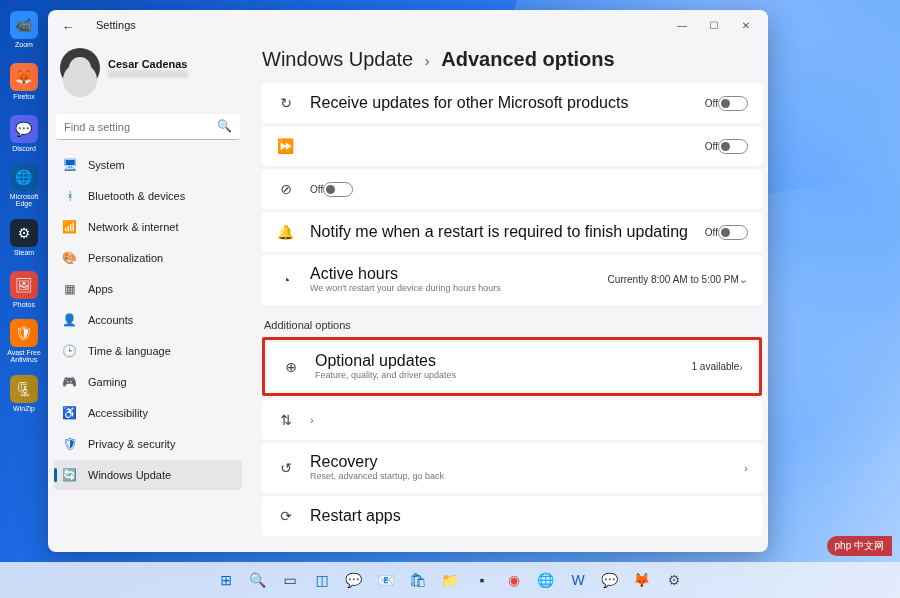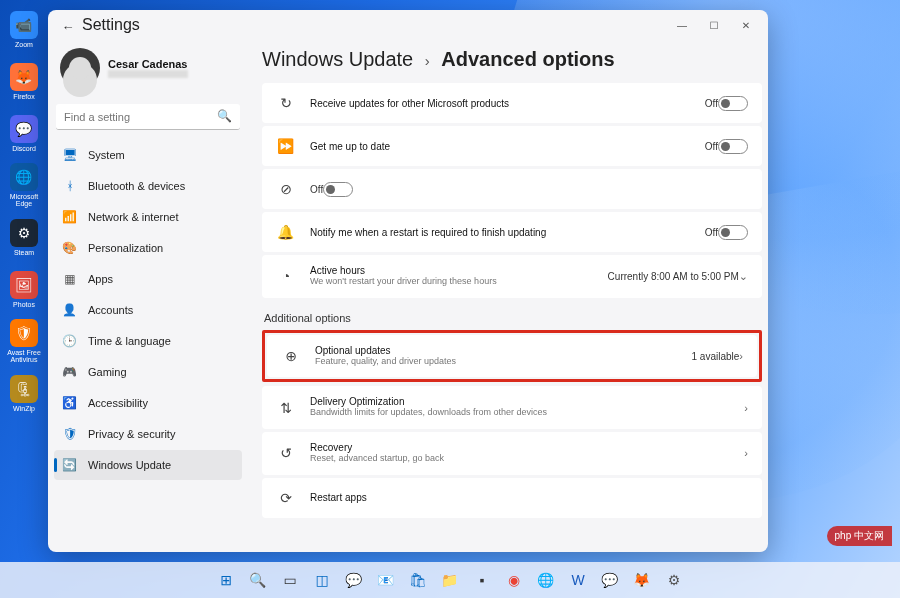--- a/index.html
+++ b/index.html
@@ -11,63 +11,63 @@
 .desktop-icons { position:absolute; left:6px; top:6px; display:flex; flex-direction:column; gap:6px; }
 .dicon { width:36px; height:46px; display:flex; flex-direction:column; align-items:center; justify-content:center; color:#fff; font-size:7px; text-align:center; }
 .dicon .box { width:28px; height:28px; border-radius:6px; background:#2a6dd4; margin-bottom:2px; display:flex; align-items:center; justify-content:center; font-size:14px; color:#fff; }
 
 .taskbar { position:absolute; bottom:0; left:0; right:0; height:36px; background:rgba(235,240,250,0.85); display:flex; align-items:center; justify-content:center; gap:6px; }
 .tbicon { width:26px; height:26px; border-radius:4px; display:flex; align-items:center; justify-content:center; font-size:14px; }
 
 .window { position:absolute; left:48px; top:10px; width:720px; height:542px; background:#f5f5f7; border-radius:8px; box-shadow:0 8px 30px rgba(0,0,0,0.3); display:flex; flex-direction:column; overflow:hidden; }
 .titlebar { height:30px; display:flex; align-items:center; padding:0 6px; }
 .titlebar .back { width:28px; text-align:center; color:#333; font-size:13px; }
-.titlebar .title { font-size:16px; color:#222; }
+.titlebar .title { font-size:11px; color:#222;margin-left:14px; }
 .winbtns { margin-left:auto; display:flex; }
 .winbtns div { width:32px; height:28px; display:flex; align-items:center; justify-content:center; color:#555; font-size:10px; }
 
 .body { flex:1; display:flex; overflow:hidden; }
 .sidebar { width:200px; padding:4px 6px 0 6px; display:flex; flex-direction:column; }
 .profile { display:flex; align-items:center; gap:8px; padding:4px 6px 10px 6px; }
 .avatar { width:40px; height:40px; border-radius:50%; background:#3a3a3a; display:flex; align-items:center; justify-content:center; }
 .avatar::after{content:"";width:22px;height:22px;border-radius:50%;background:#ddd;box-shadow:0 12px 0 6px #ddd;}
 .profile .name { font-size:11px; font-weight:600; color:#111; }
 .profile .email { font-size:9px; color:#888; filter:blur(1px); background:#ddd; width:80px; height:8px; }
 
-.search { margin:6px 2px 10px 2px; position:relative; }
+.search { margin:16px 2px 10px 2px; position:relative; }
 .search input { width:100%; height:26px; border:none; background:#fff; border-bottom:1px solid #bbb; border-radius:3px; padding:0 26px 0 8px; font-size:11px; outline:none; }
 .search .sicon { position:absolute; right:8px; top:5px; font-size:12px; color:#555; }
 
 .nav { display:flex; flex-direction:column; gap:1px; }
 .nav-item { display:flex; align-items:center; height:30px; padding:0 8px; font-size:11px; color:#222; border-radius:4px; gap:10px; position:relative; }
 .nav-item.active { background:#e6e6e8; }
 .nav-item.active::before { content:""; position:absolute; left:0; top:8px; bottom:8px; width:3px; background:#0067c0; border-radius:2px; }
 .nicon { width:16px; height:16px; display:flex; align-items:center; justify-content:center; font-size:12px; }
 
 .main { flex:1; padding:8px 6px 0 14px; overflow-y:auto; }
 .crumb { font-size:20px; color:#222; margin-bottom:12px; }
 .crumb .c1 { font-weight:400; }
 .crumb .sep { margin:0 6px; color:#555; font-size:15px; }
 .crumb .c2 { font-weight:600; }
 
 .card { background:#fff; border-radius:4px; margin-bottom:3px; display:flex; align-items:center; padding:10px 14px; gap:14px; }
 .cicon { width:20px; height:20px; color:#444; display:flex; align-items:center; justify-content:center; font-size:14px; flex-shrink:0; }
 .ctext { flex:1; min-width:0; }
-.ctitle { font-size:10px; color:#111; }
+.ctitle { font-size:16px; color:#111; }
 .cdesc { font-size:9px; color:#777; line-height:1.3; }
 .ctrl { display:flex; align-items:center; gap:0; font-size:10px; color:#333; }
 .toggle { width:30px; height:15px; border-radius:8px; border:1px solid #888; background:#fff; position:relative; }
 .toggle::after{content:"";position:absolute;width:9px;height:9px;border-radius:50%;background:#666;top:2px;left:2px;}
 .chev { color:#666; font-size:11px; }
 
 .section-label { font-size:11px; color:#333; margin:14px 0 6px 2px; font-weight:500; }
 .highlight { border:3px solid #d92a1c; border-radius:2px; padding:2px; margin-bottom:4px; }
 .highlight .card { margin:0; }
 
-.watermark { position:absolute; right:8px; bottom:52px; background:rgba(200,30,30,0.85); color:#fff; font-size:10px; padding:3px 8px; border-radius:10px 0 0 10px; }
+.watermark { position:absolute; right:8px; bottom:42px; background:rgba(200,30,30,0.85); color:#fff; font-size:10px; padding:3px 8px; border-radius:10px 0 0 10px; }
 </style>
 </head>
 <body>
 
 <div class="petal p1"></div>
 <div class="petal p2"></div>
 
 <div class="desktop-icons" id="dicons">
     <div class="dicon">
       <div class="box" style="background:#2d8cff">📹</div>
@@ -188,21 +188,20 @@
               <div class="ctitle">Receive updates for other Microsoft products</div>
             </div>
   <div class="ctrl">
               <span>Off</span>
               <div class="toggle"></div>
             </div>
           </div>
           <div class="card">
             <div class="cicon">⏩</div>
   <div class="ctext">
-              <div class="ctitle">Get me up to date</div>
             </div>
   <div class="ctrl">
               <span>Off</span>
               <div class="toggle"></div>
             </div>
           </div>
           <div class="card">
             <div class="cicon">⊘</div>
   <div class="ctrl">
               <span>Off</span>
@@ -218,21 +217,21 @@
               <span>Off</span>
               <div class="toggle"></div>
             </div>
           </div>
         </div>
 
       <div class="card">
         <div class="cicon">◔</div>
         <div class="ctext">
           <div class="ctitle">Active hours</div>
-          <div class="cdesc">We won't restart your driver during these hours</div>
+          <div class="cdesc">We won't restart your device during hours hours</div>
         </div>
         <div class="ctrl">
           <span>Currently 8:00 AM to 5:00 PM</span>
           <span class="chev">⌄</span>
         </div>
       </div>
 
       <div class="section-label">Additional options</div>
 
       <div class="highlight">
@@ -244,24 +243,20 @@
           </div>
           <div class="ctrl">
             <span>1 available</span>
             <span class="chev">›</span>
           </div>
         </div>
       </div>
 
       <div class="card">
         <div class="cicon">⇅</div>
-        <div class="ctext">
-          <div class="ctitle">Delivery Optimization</div>
-          <div class="cdesc">Bandwidth limits for updates, downloads from other devices</div>
-        </div>
         <div class="ctrl">
             <span class="chev">›</span>
           </div>
       </div>
 
       <div class="card">
         <div class="cicon">↺</div>
         <div class="ctext">
           <div class="ctitle">Recovery</div>
           <div class="cdesc">Reset, advanced startup, go back</div>

